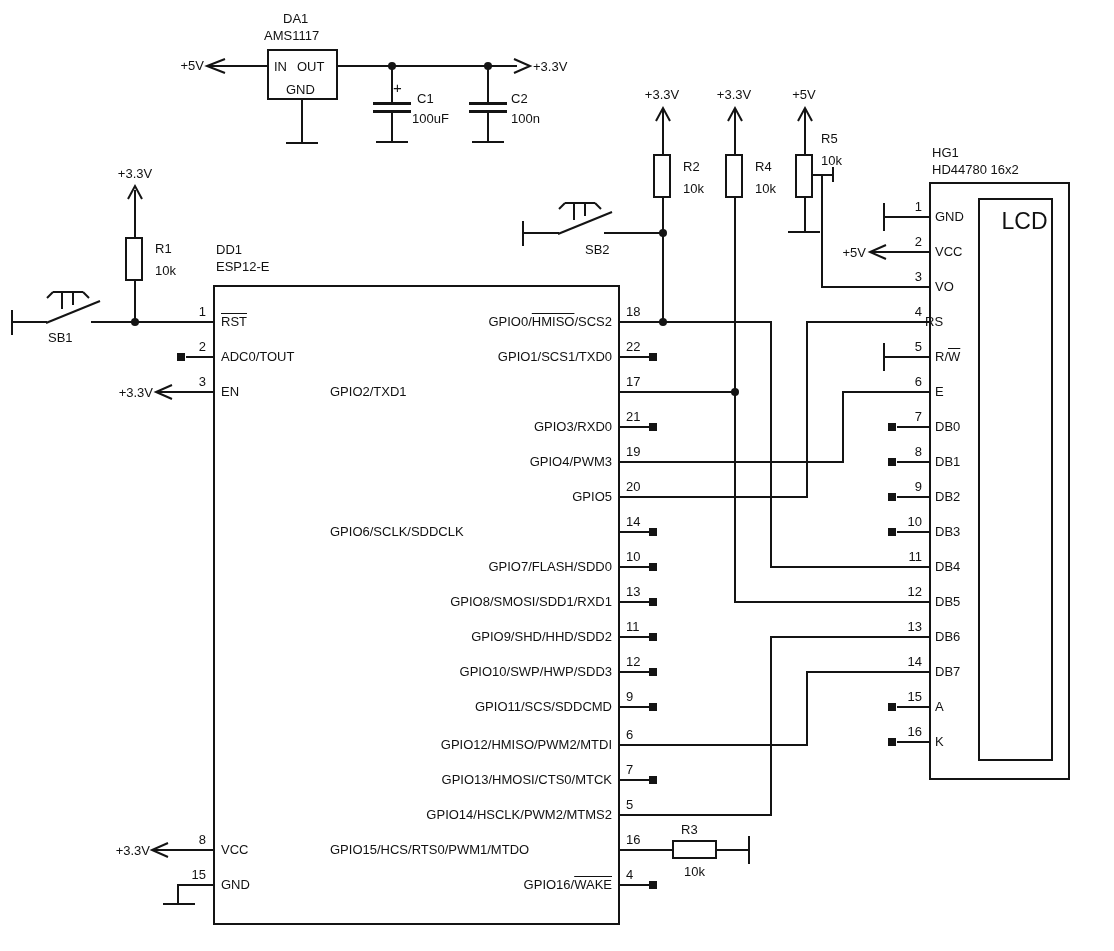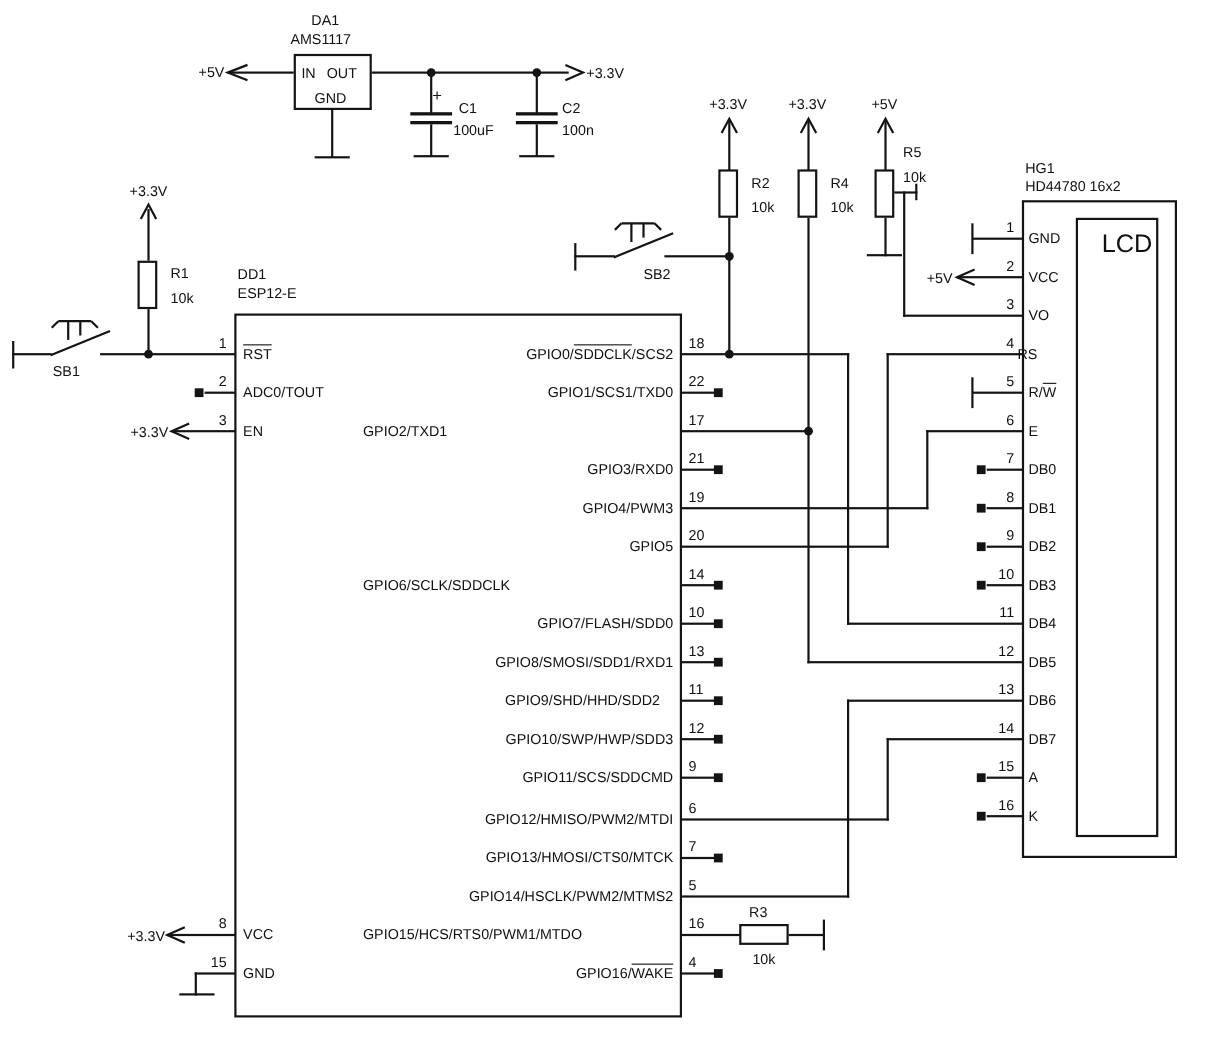--- a/index.html
+++ b/index.html
@@ -165,21 +165,21 @@
       <div class="w" style="left: 870px; top: 251px; width: 60px; height: 2px;"></div>
       <div class="w" style="left: 884px; top: 356px; width: 46px; height: 2px;"></div>
       <div class="w" style="left: 883px; top: 343px; width: 2px; height: 28px;"></div>
       <div class="dot" style="left: 388px; top: 62px;"></div>
       <div class="dot" style="left: 484px; top: 62px;"></div>
       <div class="dot" style="left: 131px; top: 318px;"></div>
       <div class="dot" style="left: 659px; top: 229px;"></div>
       <div class="dot" style="left: 659px; top: 318px;"></div>
       <div class="dot" style="left: 731px; top: 388px;"></div>
       <div class="lbl" style="left: 626px; top: 304px;">18</div>
-      <div class="lbl" style="left: 330px; top: 314px; width: 282px; text-align: right;"><span>GPIO0/</span><span class="ov">SDDCLK</span><span>/SCS2</span></div>
+      <div class="lbl" style="left: 330px; top: 314px; width: 282px; text-align: right;"><span>GPIO0/</span><span class="ov">HMISO</span><span>/SCS2</span></div>
       <div class="lbl" style="left: 626px; top: 339px;">22</div>
       <div class="lbl" style="left: 330px; top: 349px; width: 282px; text-align: right;"><span>GPIO1/SCS1/TXD0</span></div>
       <div class="w" style="left: 620px; top: 356px; width: 32px; height: 2px;"></div>
       <div class="sq" style="left: 649px; top: 353px;"></div>
       <div class="lbl" style="left: 626px; top: 374px;">17</div>
       <div class="lbl" style="left: 330px; top: 384px; width: 282px; text-align: left;"><span>GPIO2/TXD1</span></div>
       <div class="lbl" style="left: 626px; top: 409px;">21</div>
       <div class="lbl" style="left: 330px; top: 419px; width: 282px; text-align: right;"><span>GPIO3/RXD0</span></div>
       <div class="w" style="left: 620px; top: 426px; width: 32px; height: 2px;"></div>
       <div class="sq" style="left: 649px; top: 423px;"></div>
@@ -193,21 +193,21 @@
       <div class="sq" style="left: 649px; top: 528px;"></div>
       <div class="lbl" style="left: 626px; top: 549px;">10</div>
       <div class="lbl" style="left: 330px; top: 559px; width: 282px; text-align: right;"><span>GPIO7/FLASH/SDD0</span></div>
       <div class="w" style="left: 620px; top: 566px; width: 32px; height: 2px;"></div>
       <div class="sq" style="left: 649px; top: 563px;"></div>
       <div class="lbl" style="left: 626px; top: 584px;">13</div>
       <div class="lbl" style="left: 330px; top: 594px; width: 282px; text-align: right;"><span>GPIO8/SMOSI/SDD1/RXD1</span></div>
       <div class="w" style="left: 620px; top: 601px; width: 32px; height: 2px;"></div>
       <div class="sq" style="left: 649px; top: 598px;"></div>
       <div class="lbl" style="left: 626px; top: 619px;">11</div>
-      <div class="lbl" style="left: 318px; top: 629px; width: 282px; text-align: right;"><span>GPIO9/SHD/HHD/SDD2</span></div>
+      <div class="lbl" style="left: 330px; top: 629px; width: 282px; text-align: right;"><span>GPIO9/SHD/HHD/SDD2</span></div>
       <div class="w" style="left: 620px; top: 636px; width: 32px; height: 2px;"></div>
       <div class="sq" style="left: 649px; top: 633px;"></div>
       <div class="lbl" style="left: 626px; top: 654px;">12</div>
       <div class="lbl" style="left: 330px; top: 664px; width: 282px; text-align: right;"><span>GPIO10/SWP/HWP/SDD3</span></div>
       <div class="w" style="left: 620px; top: 671px; width: 32px; height: 2px;"></div>
       <div class="sq" style="left: 649px; top: 668px;"></div>
       <div class="lbl" style="left: 626px; top: 689px;">9</div>
       <div class="lbl" style="left: 330px; top: 699px; width: 282px; text-align: right;"><span>GPIO11/SCS/SDDCMD</span></div>
       <div class="w" style="left: 620px; top: 706px; width: 32px; height: 2px;"></div>
       <div class="sq" style="left: 649px; top: 703px;"></div>

